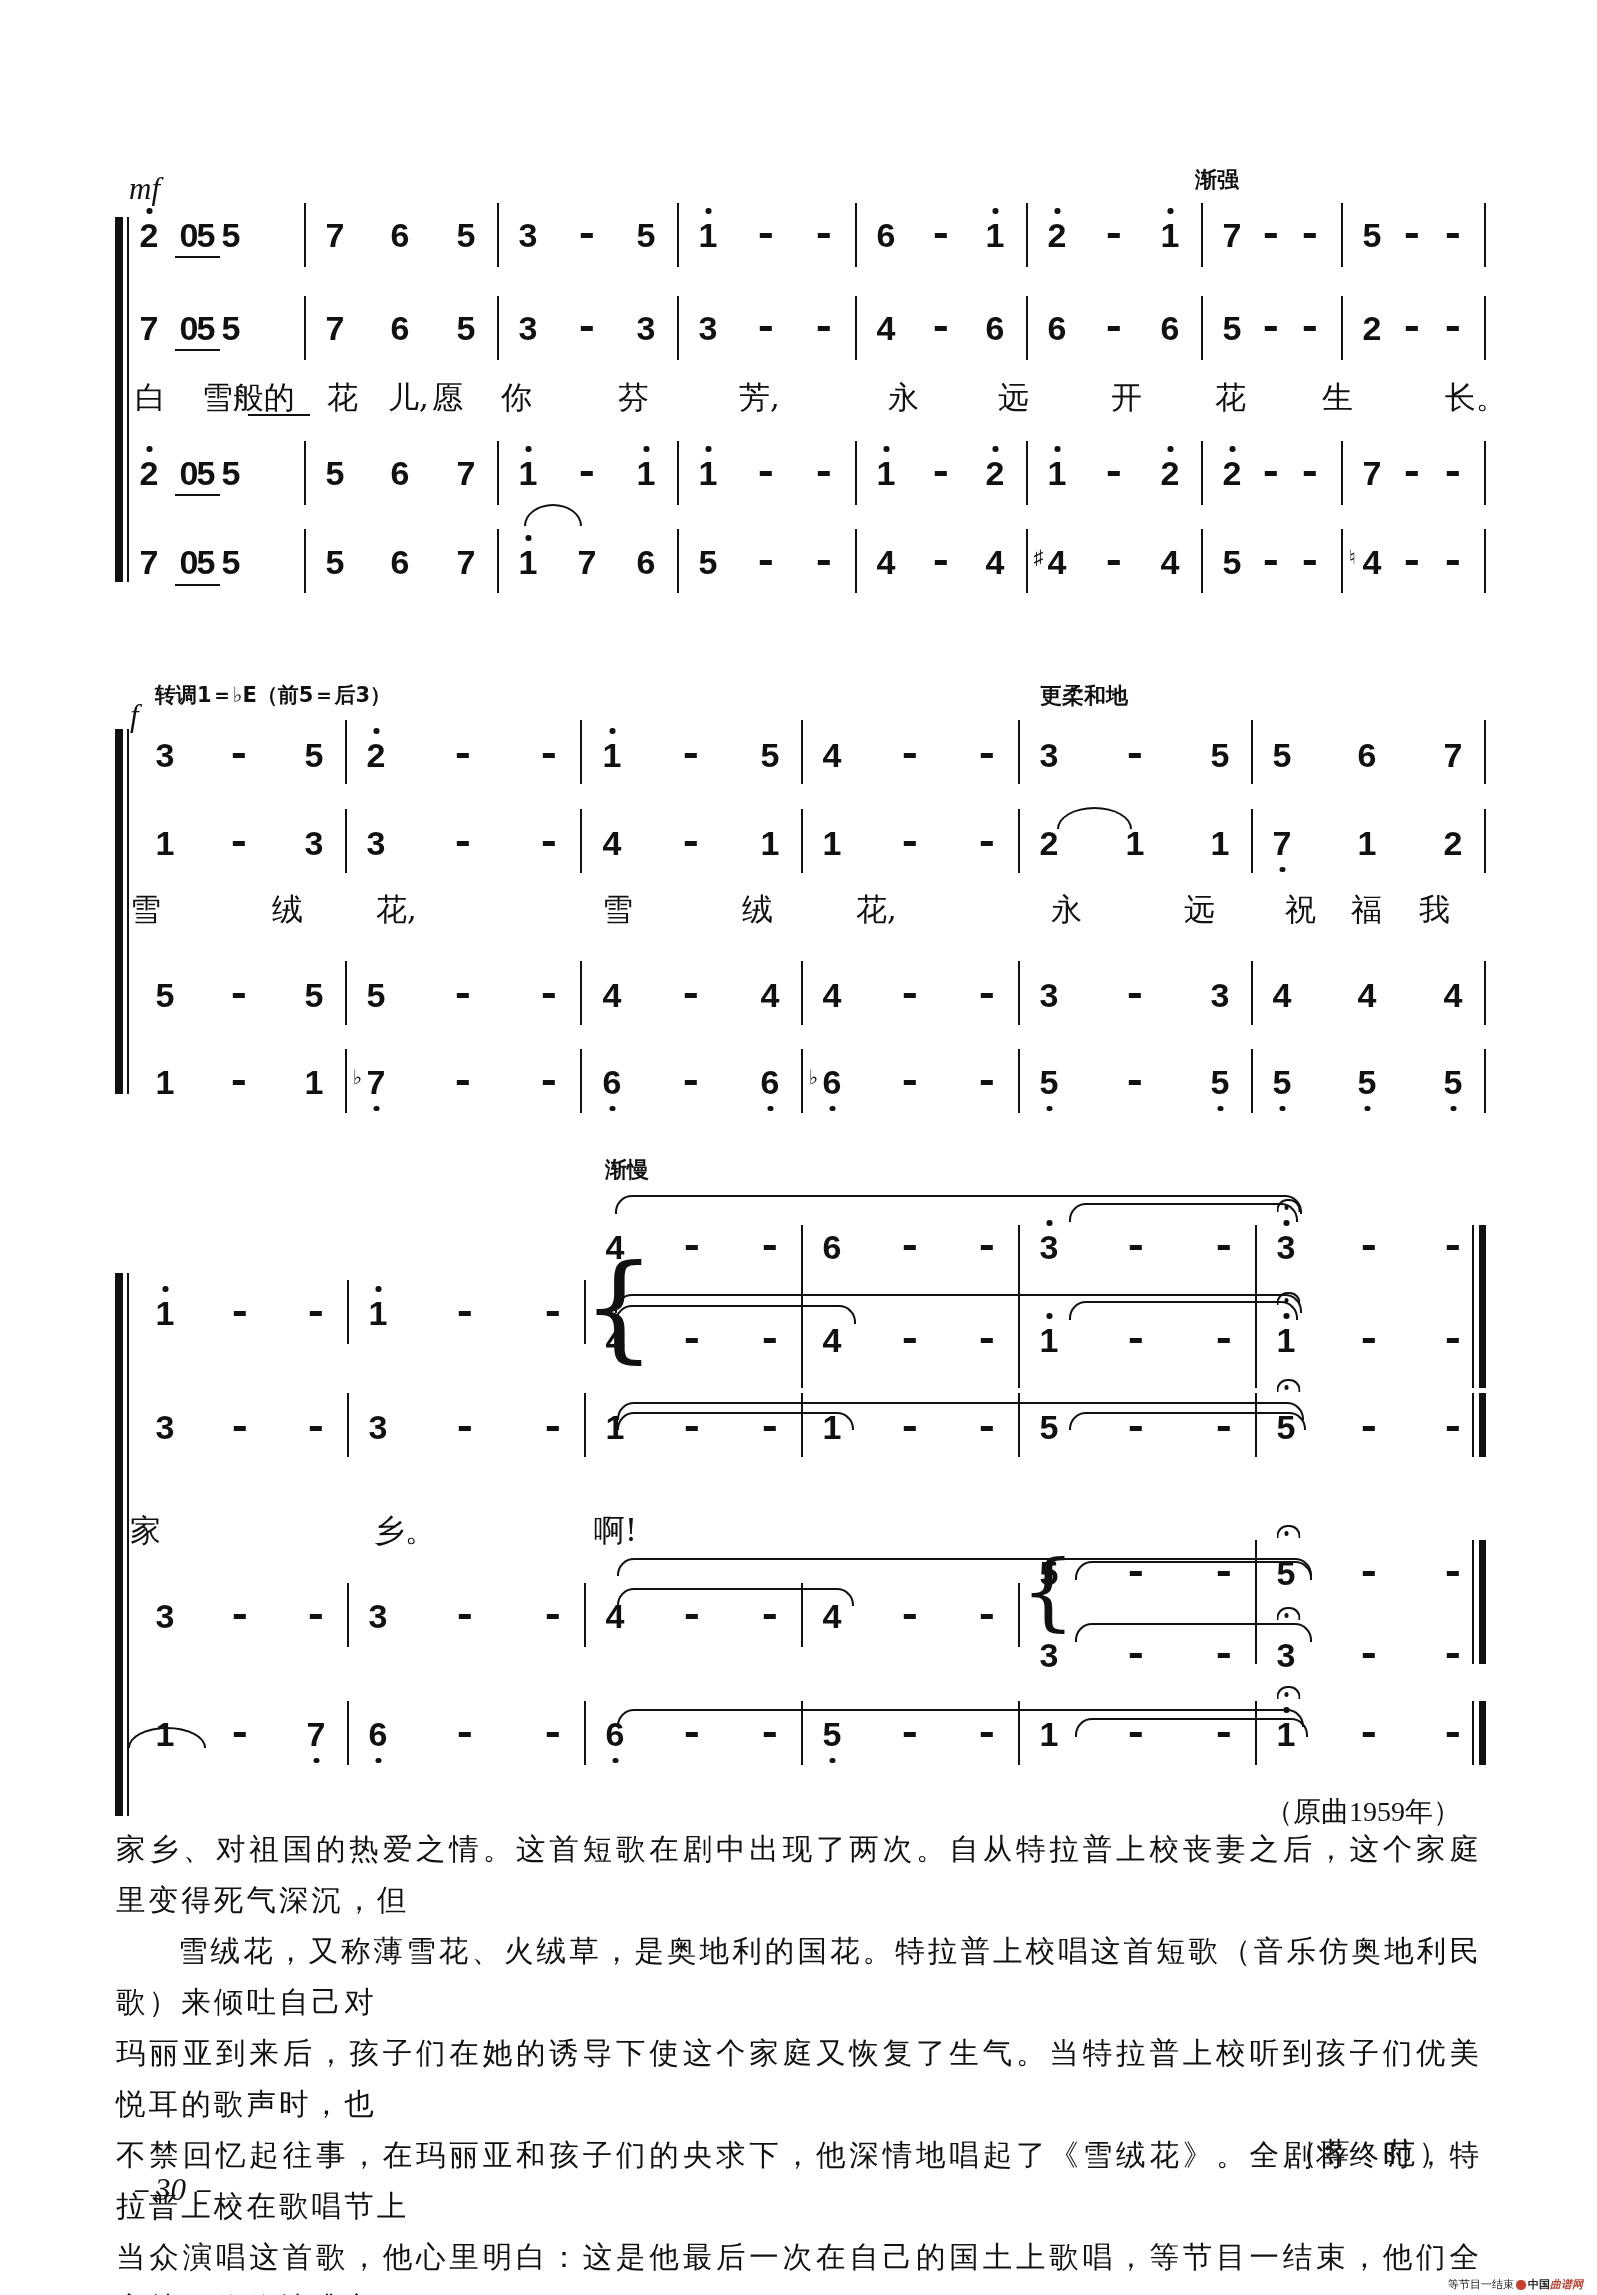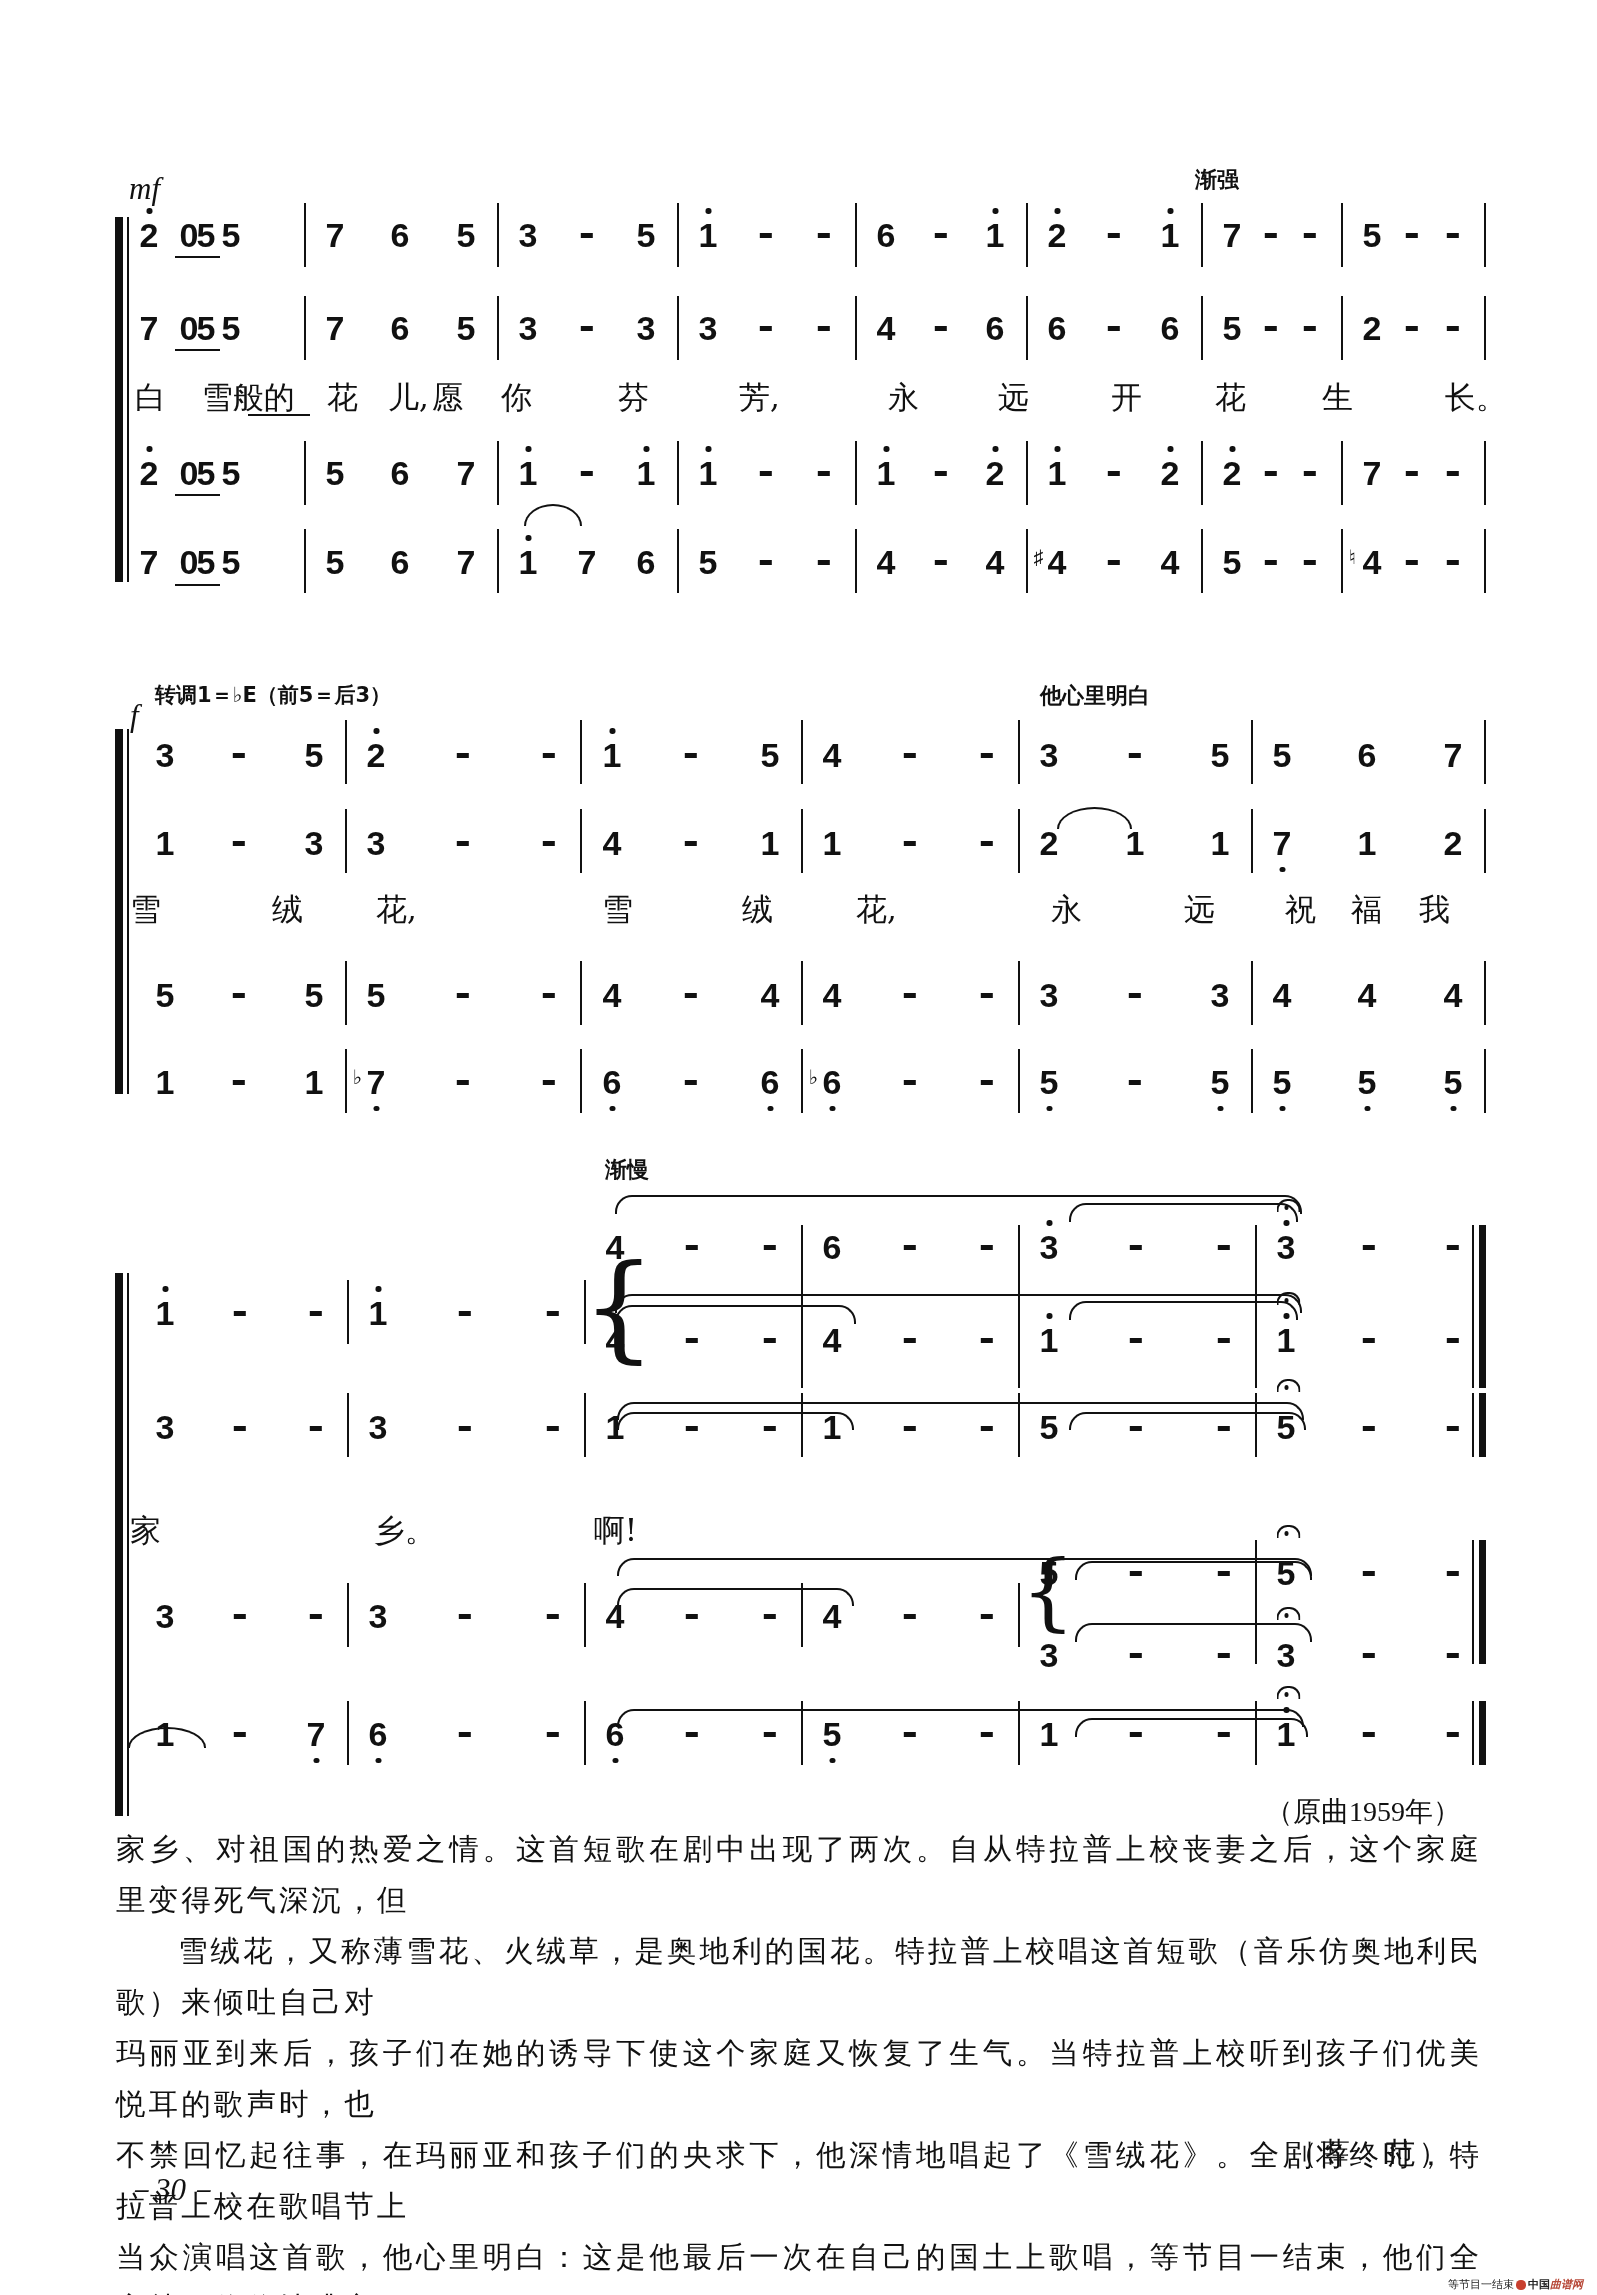--- a/index.html
+++ b/index.html
@@ -451,21 +451,21 @@
     <div class="slur" style="left:128px; top:1727px; width:74px; height:18.6px;"></div>
     <div class="long-slur" style="left:617px; top:1709px; width:683px; height:15.5px;"></div>
     <div class="long-slur" style="left:1075px; top:1718px; width:229px; height:17px;"></div>
   </div>
 
 <div class="dyn" style="left:129px; top:171px;">mf</div>
 <div class="mark" style="left:1195px; top:165px;">渐强</div>
 
 <div class="dyn" style="left:130px; top:698px;">f</div>
 <div class="mark" style="left:155px; top:681px; font-size:21px;">转调1＝♭E（前5＝后3）</div>
-<div class="mark" style="left:1040px; top:681px;">他心里明白</div>
+<div class="mark" style="left:1040px; top:681px;">更柔和地</div>
 
 <div class="mark" style="left:605px; top:1155px;">渐慢</div>
 
 <div class="source" style="left:1265px; top:1793px;">（原曲1959年）</div>
 
 <div class="para" style="top:1824px;">
   <p><span>家乡、对祖国的热爱之情。这首短歌在剧中出现了两次。自从特拉普上校丧妻之后，这个家庭里变得死气深沉，但</span></p>
   <p><span class="indent"></span><span>雪绒花，又称薄雪花、火绒草，是奥地利的国花。特拉普上校唱这首短歌（音乐仿奥地利民歌）来倾吐自己对</span></p>
   <p><span>玛丽亚到来后，孩子们在她的诱导下使这个家庭又恢复了生气。当特拉普上校听到孩子们优美悦耳的歌声时，也</span></p>
   <p><span>不禁回忆起往事，在玛丽亚和孩子们的央求下，他深情地唱起了《雪绒花》。全剧将终时，特拉普上校在歌唱节上</span></p>

